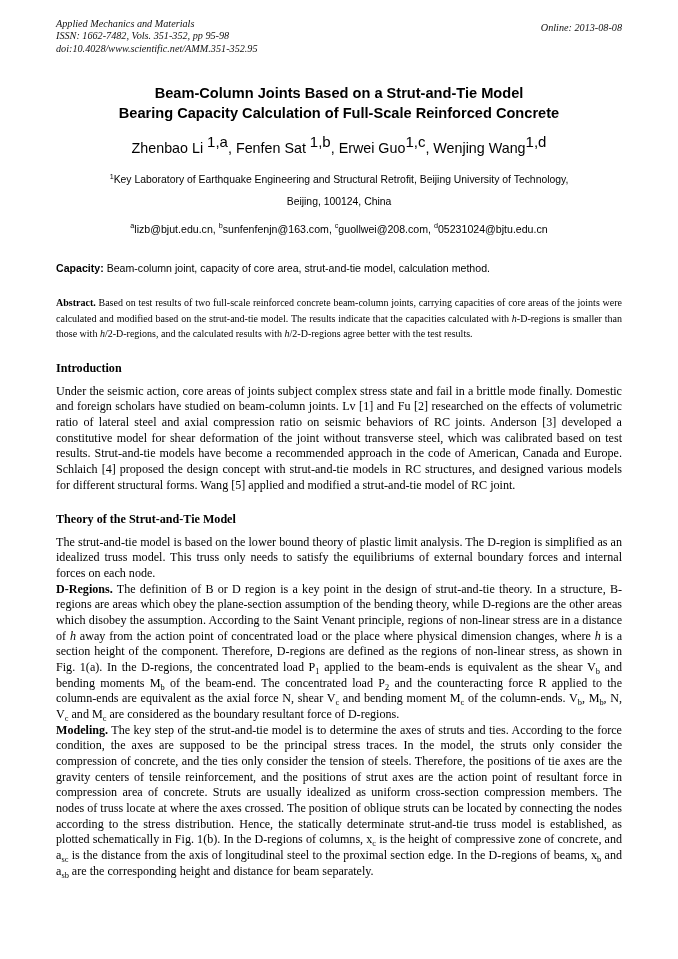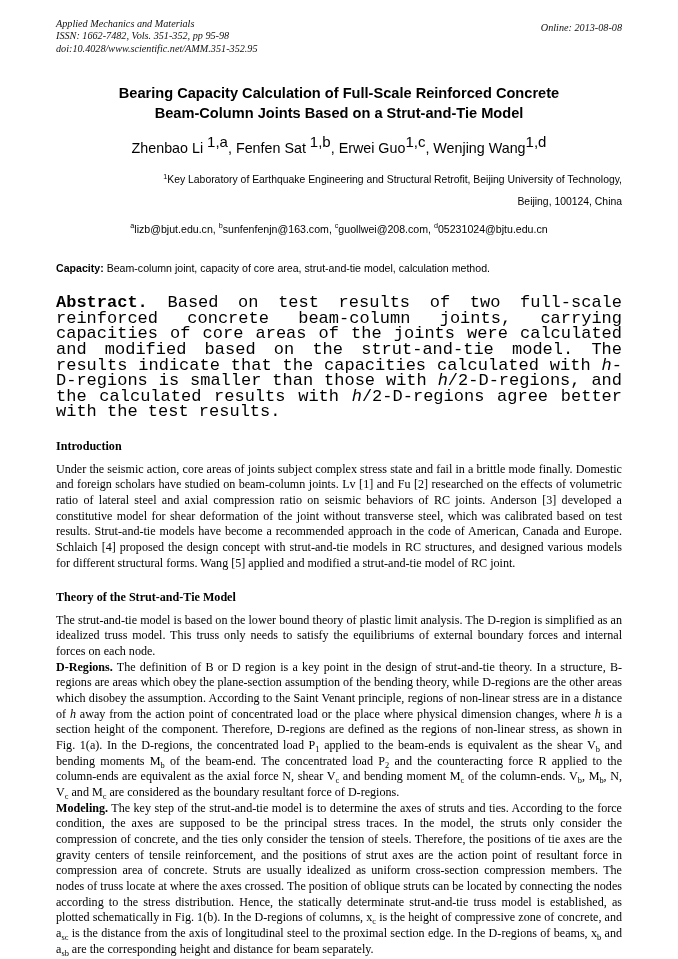--- a/index.html
+++ b/index.html
@@ -72,21 +72,21 @@
     font-size: 15px;
     vertical-align: super;
     line-height: 0;
   }
 
   
   .affil {
     font-family: "Liberation Sans", sans-serif;
     font-size: 10.4px;
     line-height: 22px;
-    text-align: right;
+    text-align: center;
     color: #000;
     margin-top: 12px;
   }
   .affil .aline { display: block; }
   .affil sup, .emails sup {
     font-size: 7.2px;
     vertical-align: super;
     line-height: 0;
   }
   .emails {
@@ -103,22 +103,22 @@
     font-family: "Liberation Sans", sans-serif;
     font-size: 10.6px;
     line-height: 14px;
     color: #000;
     margin-top: 22px;
   }
   .keywords .kw-label { font-weight: bold; }
 
   
   .abstract {
-    font-family: Liberation Mono, monospace;
-    font-size: 17px;
+    font-family: Liberation Serif, serif;
+    font-size: 10px;
     line-height: 15.6px;
     text-align: justify;
     color: #000;
     margin-top: 20px;
   }
   .abstract .ab-label { font-weight: bold; }
   .ital { font-style: italic; }
 
   
   .sec-head {
@@ -154,22 +154,22 @@
   <div class="content">
 
     <div class="journal-header">
       <div class="online">Online: 2013-08-08</div>
       <div class="jline">Applied Mechanics and Materials</div>
       <div class="jline">ISSN: 1662-7482, Vols. 351-352, pp 95-98</div>
       <div class="jline">doi:10.4028/www.scientific.net/AMM.351-352.95</div>
     </div>
 
     <div class="title">
+      <span class="tline">Beam-Column Joints Based on a Strut-and-Tie Model</span>
       <span class="tline">Bearing Capacity Calculation of Full-Scale Reinforced Concrete</span>
-      <span class="tline">Beam-Column Joints Based on a Strut-and-Tie Model</span>
     </div>
 
     <div class="authors"><span>Zhenbao Li </span><sup>1,a</sup><span>, </span><span>Fenfen Sat </span><sup>1,b</sup><span>, </span><span>Erwei Guo</span><sup>1,c</sup><span>, </span><span>Wenjing Wang</span><sup>1,d</sup></div>
 
     <div class="affil">
       <span class="aline"><sup>1</sup><span>Key Laboratory of Earthquake Engineering and Structural Retrofit, Beijing University of Technology,</span></span>
       <span class="aline">Beijing, 100124, China</span>
     </div>
 
     <div class="emails"><sup>a</sup><span>lizb@bjut.edu.cn</span><span>, </span><sup>b</sup><span>sunfenfenjn@163.com</span><span>, </span><sup>c</sup><span>guollwei@208.com</span><span>, </span><sup>d</sup><span>05231024@bjtu.edu.cn</span></div>

